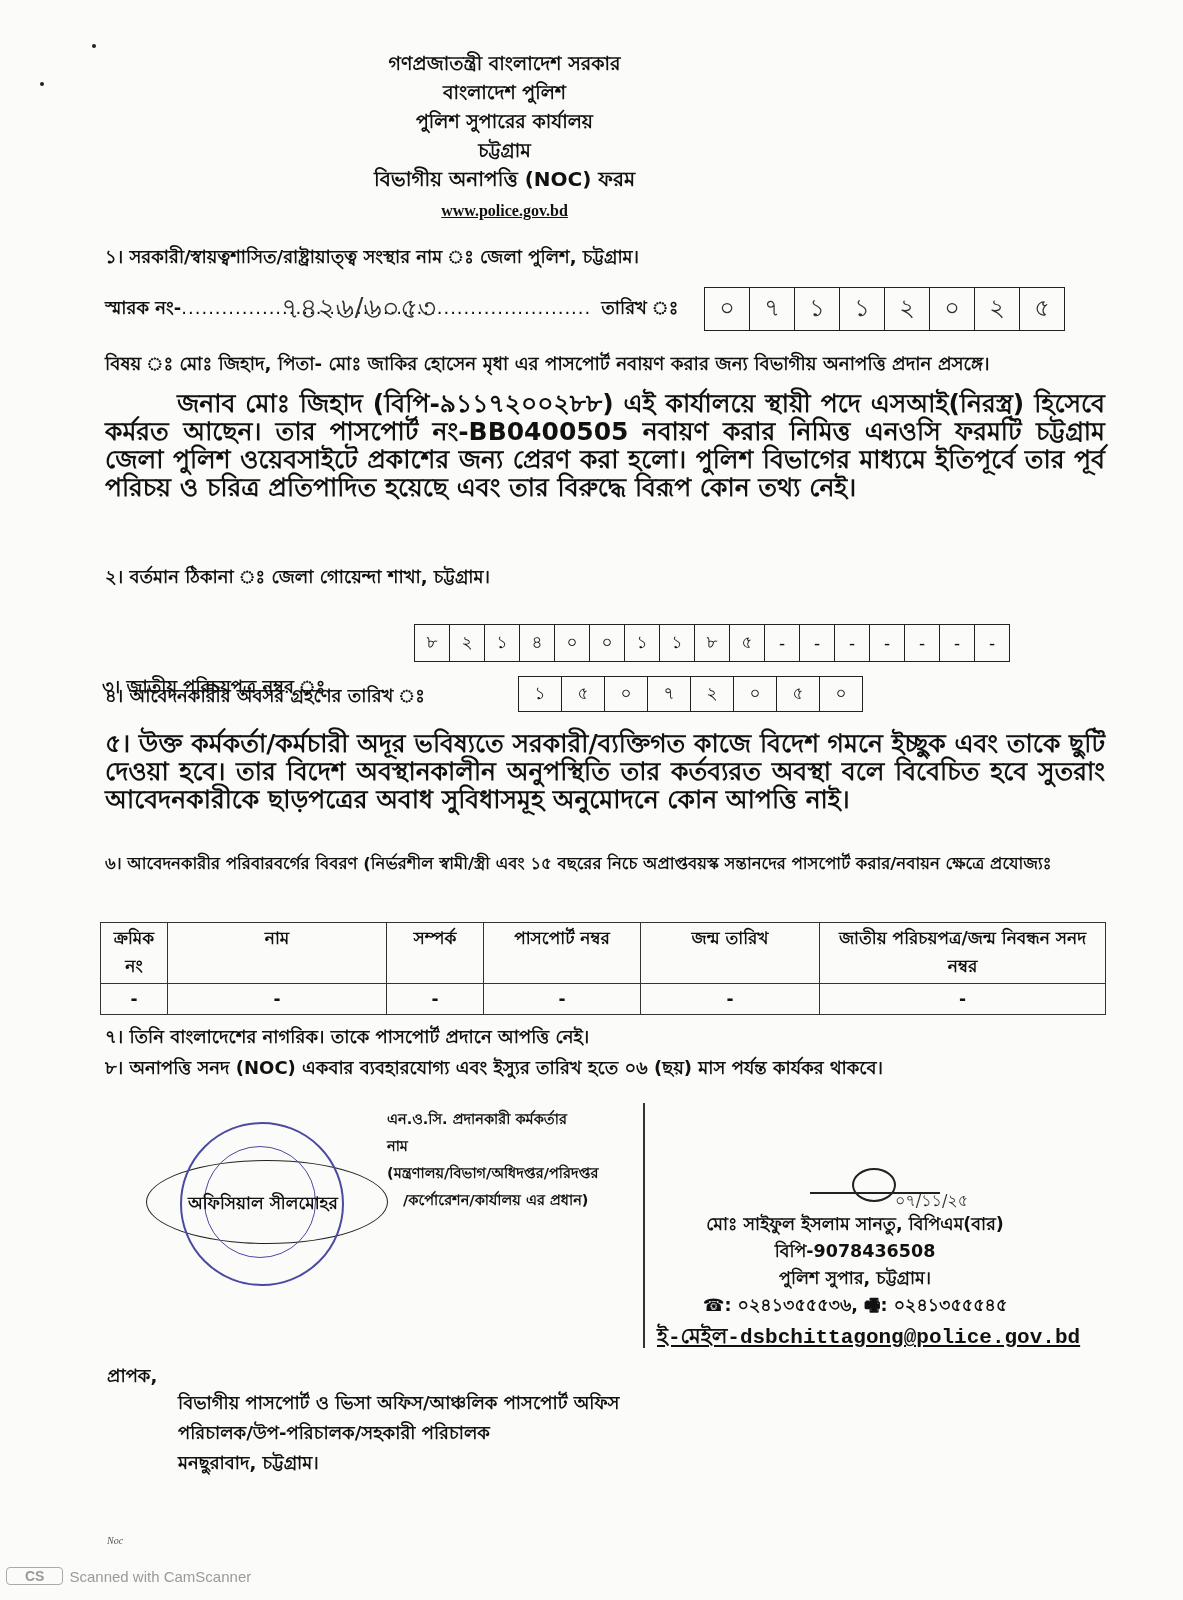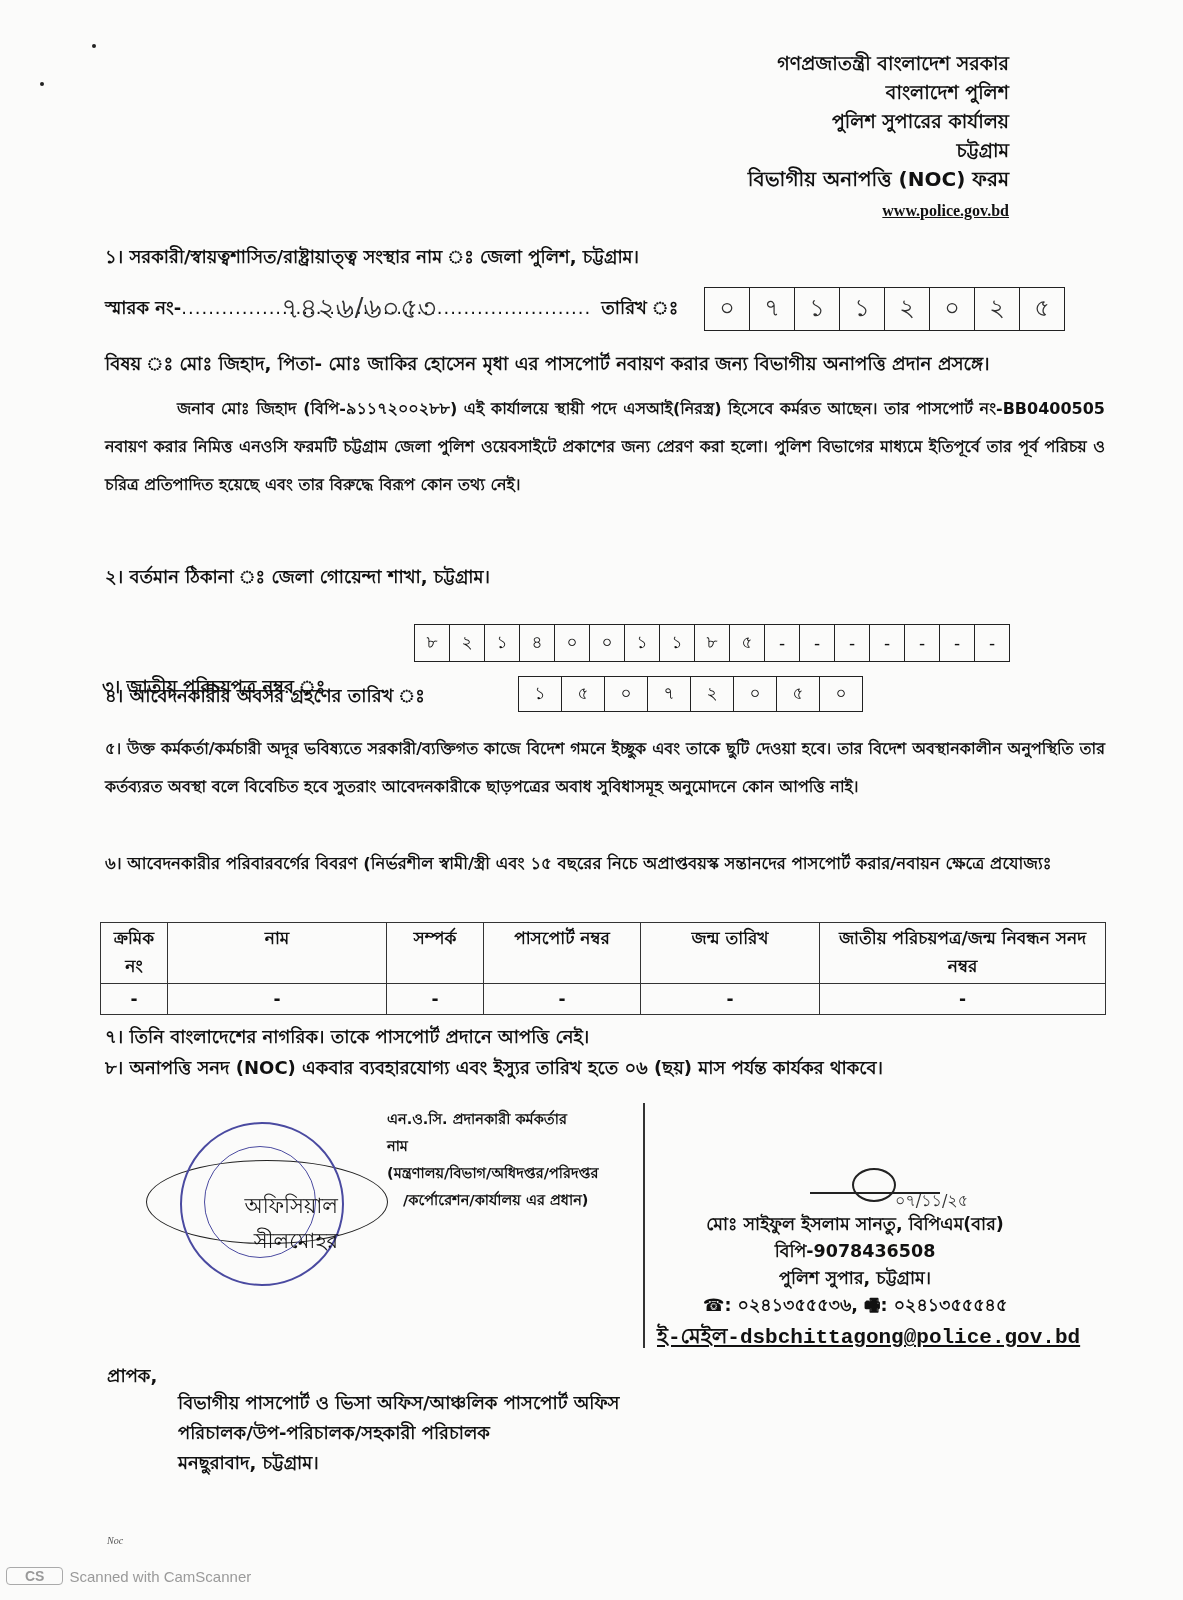--- a/index.html
+++ b/index.html
@@ -1,24 +1,24 @@
 <!DOCTYPE html>
 <html><head>
 <meta charset="utf-8">
 <style>
   html, body { margin:0; padding:0; }
   body {
     width:1183px; height:1600px; background:#fbfbfa; position:relative; overflow:hidden;
     font-family:"DejaVu Sans", sans-serif; color:#111;
   }
   .abs { position:absolute; }
-  .hdr { left:0; width:1009px; text-align:right; font-size:19px; font-weight:bold; line-height:29px; }
+  .hdr { left:0; width:1009px; text-align:center; font-size:19px; font-weight:bold; line-height:29px; }
   .url { text-decoration:underline; font-family:"Liberation Serif", serif; font-size:16px; }
   .line { font-size:18px; font-weight:bold; white-space:nowrap; }
-  .para { font-size:16px; font-weight:bold; line-height:38px; text-align:justify; }
+  .para { font-size:25px; font-weight:bold; line-height:28px; text-align:justify; }
   .hand { font-family:"DejaVu Serif", serif; font-weight:normal; color:#333; }
   .boxrow { display:flex; border:1.5px solid #222; }
   .boxrow .cell { border-right:1.5px solid #222; display:flex; align-items:center; justify-content:center; font-weight:normal; }
   .boxrow .cell:last-child { border-right:none; }
   table.fam { border-collapse:collapse; font-size:17px; font-weight:bold; }
   table.fam td, table.fam th { border:1.5px solid #333; text-align:center; padding:2px 4px; }
   .dot { width:4px; height:4px; background:#222; border-radius:50%; }
   .stamp { border-radius:50%; border:2px solid #4a4aa0; }
   .camscanner { font-family:"Liberation Sans", sans-serif; color:#9a9a9a; font-size:15px; }
   .cs-logo { border:1.5px solid #aaa; border-radius:4px; padding:0 18px; font-weight:bold; color:#999; margin-right:6px; font-size:14px; }
@@ -123,21 +123,21 @@
 </tbody>
   </table>
 
 <div class="abs line" style="left:105px;top:1023px;">৭। তিনি বাংলাদেশের নাগরিক। তাকে পাসপোর্ট প্রদানে আপত্তি নেই।</div>
 <div class="abs line" style="left:105px;top:1054px;">৮। অনাপত্তি সনদ (NOC) একবার ব্যবহারযোগ্য এবং ইস্যুর তারিখ হতে ০৬ (ছয়) মাস পর্যন্ত কার্যকর থাকবে।</div>
 
 <div class="abs" style="left:146px;top:1118px;width:245px;height:170px;">
   <div class="abs" style="left:0;top:42px;width:240px;height:82px;border:1.5px solid #222;border-radius:50%;"></div>
   <div class="abs stamp" style="left:34px;top:4px;width:160px;height:160px;"></div>
   <div class="abs stamp" style="left:58px;top:28px;width:110px;height:110px;border-width:1.5px;"></div>
-  <div class="abs" style="left:42px;top:72px;width:150px;text-align:right;font-size:21px;font-weight:normal;">অফিসিয়াল সীলমোহর</div>
+  <div class="abs" style="left:42px;top:72px;width:150px;text-align:left;font-size:17px;font-weight:bold;">অফিসিয়াল সীলমোহর</div>
 </div>
 
 <div class="abs" style="left:387px;top:1106px;font-size:14.5px;font-weight:bold;line-height:27px;">
   <div>এন.ও.সি. প্রদানকারী কর্মকর্তার</div>
   <div>নাম</div>
   <div>(মন্ত্রণালয়/বিভাগ/অধিদপ্তর/পরিদপ্তর</div>
   <div style="padding-left:16px;">/কর্পোরেশন/কার্যালয় এর প্রধান)</div>
 </div>
 
 <div class="abs" style="left:643px;top:1103px;width:2px;height:245px;background:#333;"></div>

